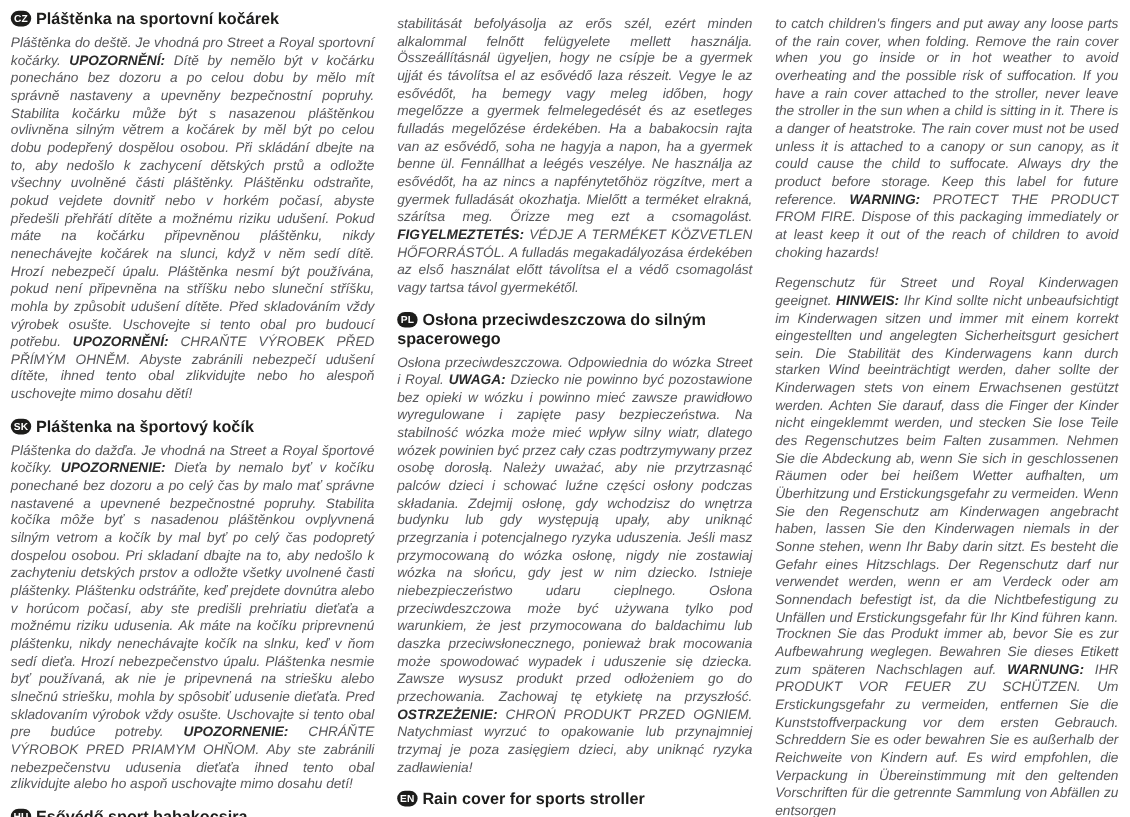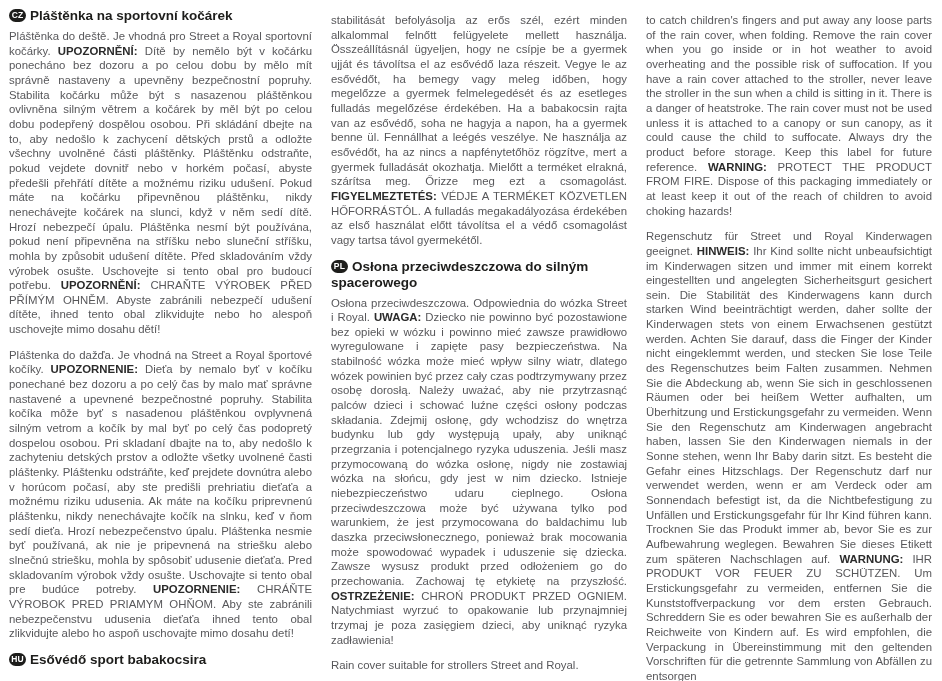--- a/index.html
+++ b/index.html
@@ -40,50 +40,53 @@
     vertical-align:2px;
     letter-spacing:.2px;
     margin-right:4px;
   }
   .body-text{
     font-size:11.4px;
     line-height:14.65px;
     color:#57575a;
     text-align:justify;
     margin:0;
+    font-style:italic;
   }
   .body-text b{color:#2b2b2b;}
   .cont{margin-top:5px;}
 </style>
 </head>
 <body>
 
 <div class="page">
 
   <div class="col col-1">
     <div class="section">
       <div class="heading"><span class="badge">CZ</span><span>Pláštěnka na sportovní kočárek</span></div>
       <p class="body-text"><span>Pláštěnka do deště. Je vhodná pro Street a Royal sportovní kočárky. </span><b>UPOZORNĚNÍ: </b><span>Dítě by nemělo být v kočárku ponecháno bez dozoru a po celou dobu by mělo mít správně nastaveny a upevněny bezpečnostní popruhy. Stabilita kočárku může být s nasazenou pláštěnkou ovlivněna silným větrem a kočárek by měl být po celou dobu podepřený dospělou osobou. Při skládání dbejte na to, aby nedošlo k zachycení dětských prstů a odložte všechny uvolněné části pláštěnky. Pláštěnku odstraňte, pokud vejdete dovnitř nebo v horkém počasí, abyste předešli přehřátí dítěte a možnému riziku udušení. Pokud máte na kočárku připevněnou pláštěnku, nikdy nenechávejte kočárek na slunci, když v něm sedí dítě. Hrozí nebezpečí úpalu. Pláštěnka nesmí být používána, pokud není připevněna na stříšku nebo sluneční stříšku, mohla by způsobit udušení dítěte. Před skladováním vždy výrobek osušte. Uschovejte si tento obal pro budoucí potřebu. </span><b>UPOZORNĚNÍ: </b><span>CHRAŇTE VÝROBEK PŘED PŘÍMÝM OHNĚM. Abyste zabránili nebezpečí udušení dítěte, ihned tento obal zlikvidujte nebo ho alespoň uschovejte mimo dosahu dětí!</span></p>
     </div>
     <div class="section">
+      <div class="heading"><span class="badge">SK</span><span>Pláštenka na športový kočík</span></div>
       <p class="body-text"><span>Pláštenka do dažďa. Je vhodná na Street a Royal športové kočíky. </span><b>UPOZORNENIE: </b><span>Dieťa by nemalo byť v kočíku ponechané bez dozoru a po celý čas by malo mať správne nastavené a upevnené bezpečnostné popruhy. Stabilita kočíka môže byť s nasadenou pláštěnkou ovplyvnená silným vetrom a kočík by mal byť po celý čas podopretý dospelou osobou. Pri skladaní dbajte na to, aby nedošlo k zachyteniu detských prstov a odložte všetky uvolnené časti pláštenky. Pláštenku odstráňte, keď prejdete dovnútra alebo v horúcom počasí, aby ste predišli prehriatiu dieťaťa a možnému riziku udusenia. Ak máte na kočíku priprevnenú pláštenku, nikdy nenechávajte kočík na slnku, keď v ňom sedí dieťa. Hrozí nebezpečenstvo úpalu. Pláštenka nesmie byť používaná, ak nie je pripevnená na striešku alebo slnečnú striešku, mohla by spôsobiť udusenie dieťaťa. Pred skladovaním výrobok vždy osušte. Uschovajte si tento obal pre budúce potreby. </span><b>UPOZORNENIE: </b><span>CHRÁŇTE VÝROBOK PRED PRIAMYM OHŇOM. Aby ste zabránili nebezpečenstvu udusenia dieťaťa ihned tento obal zlikvidujte alebo ho aspoň uschovajte mimo dosahu detí!</span></p>
     </div>
     <div class="section">
       <div class="heading"><span class="badge">HU</span><span>Esővédő sport babakocsira</span></div>
 
     </div>
   </div>
 
   <div class="col col-2">
     <p class="body-text cont"><span>stabilitását befolyásolja az erős szél, ezért minden alkalommal felnőtt felügyelete mellett használja. Összeállításnál ügyeljen, hogy ne csípje be a gyermek ujját és távolítsa el az esővédő laza részeit. Vegye le az esővédőt, ha bemegy vagy meleg időben, hogy megelőzze a gyermek felmelegedését és az esetleges fulladás megelőzése érdekében. Ha a babakocsin rajta van az esővédő, soha ne hagyja a napon, ha a gyermek benne ül. Fennállhat a leégés veszélye. Ne használja az esővédőt, ha az nincs a napfénytetőhöz rögzítve, mert a gyermek fulladását okozhatja. Mielőtt a terméket elrakná, szárítsa meg. Őrizze meg ezt a csomagolást. </span><b>FIGYELMEZTETÉS: </b><span>VÉDJE A TERMÉKET KÖZVETLEN HŐFORRÁSTÓL. A fulladás megakadályozása érdekében az első használat előtt távolítsa el a védő csomagolást vagy tartsa távol gyermekétől.</span></p>
     <div class="section" style="margin-top:11px;">
       <div class="heading"><span class="badge">PL</span><span>Osłona przeciwdeszczowa do silným spacerowego</span></div>
       <p class="body-text"><span>Osłona przeciwdeszczowa. Odpowiednia do wózka Street i Royal. </span><b>UWAGA: </b><span>Dziecko nie powinno być pozostawione bez opieki w wózku i powinno mieć zawsze prawidłowo wyregulowane i zapięte pasy bezpieczeństwa. Na stabilność wózka może mieć wpływ silny wiatr, dlatego wózek powinien być przez cały czas podtrzymywany przez osobę dorosłą. Należy uważać, aby nie przytrzasnąć palców dzieci i schować luźne części osłony podczas składania. Zdejmij osłonę, gdy wchodzisz do wnętrza budynku lub gdy występują upały, aby uniknąć przegrzania i potencjalnego ryzyka uduszenia. Jeśli masz przymocowaną do wózka osłonę, nigdy nie zostawiaj wózka na słońcu, gdy jest w nim dziecko. Istnieje niebezpieczeństwo udaru cieplnego. Osłona przeciwdeszczowa może być używana tylko pod warunkiem, że jest przymocowana do baldachimu lub daszka przeciwsłonecznego, ponieważ brak mocowania może spowodować wypadek i uduszenie się dziecka. Zawsze wysusz produkt przed odłożeniem go do przechowania. Zachowaj tę etykietę na przyszłość. </span><b>OSTRZEŻENIE: </b><span>CHROŃ PRODUKT PRZED OGNIEM. Natychmiast wyrzuć to opakowanie lub przynajmniej trzymaj je poza zasięgiem dzieci, aby uniknąć ryzyka zadławienia!</span></p>
     </div>
     <div class="section">
+      <div class="heading"><span class="badge">EN</span><span>Rain cover for sports stroller</span></div>
       <p class="body-text"><span>Rain cover suitable for strollers Street and Royal. </span></p>
     </div>
   </div>
 
   <div class="col col-3">
     <p class="body-text cont"><span>to catch children's fingers and put away any loose parts of the rain cover, when folding. Remove the rain cover when you go inside or in hot weather to avoid overheating and the possible risk of suffocation. If you have a rain cover attached to the stroller, never leave the stroller in the sun when a child is sitting in it. There is a danger of heatstroke. The rain cover must not be used unless it is attached to a canopy or sun canopy, as it could cause the child to suffocate. Always dry the product before storage. Keep this label for future reference. </span><b>WARNING: </b><span>PROTECT THE PRODUCT FROM FIRE. Dispose of this packaging immediately or at least keep it out of the reach of children to avoid choking hazards!</span></p>
     <div class="section" style="margin-top:11px;">
       <p class="body-text"><span>Regenschutz für Street und Royal Kinderwagen geeignet. </span><b>HINWEIS: </b><span>Ihr Kind sollte nicht unbeaufsichtigt im Kinderwagen sitzen und immer mit einem korrekt eingestellten und angelegten Sicherheitsgurt gesichert sein. Die Stabilität des Kinderwagens kann durch starken Wind beeinträchtigt werden, daher sollte der Kinderwagen stets von einem Erwachsenen gestützt werden. Achten Sie darauf, dass die Finger der Kinder nicht eingeklemmt werden, und stecken Sie lose Teile des Regenschutzes beim Falten zusammen. Nehmen Sie die Abdeckung ab, wenn Sie sich in geschlossenen Räumen oder bei heißem Wetter aufhalten, um Überhitzung und Erstickungsgefahr zu vermeiden. Wenn Sie den Regenschutz am Kinderwagen angebracht haben, lassen Sie den Kinderwagen niemals in der Sonne stehen, wenn Ihr Baby darin sitzt. Es besteht die Gefahr eines Hitzschlags. Der Regenschutz darf nur verwendet werden, wenn er am Verdeck oder am Sonnendach befestigt ist, da die Nichtbefestigung zu Unfällen und Erstickungsgefahr für Ihr Kind führen kann. Trocknen Sie das Produkt immer ab, bevor Sie es zur Aufbewahrung weglegen. Bewahren Sie dieses Etikett zum späteren Nachschlagen auf. </span><b>WARNUNG: </b><span>IHR PRODUKT VOR FEUER ZU SCHÜTZEN. Um Erstickungsgefahr zu vermeiden, entfernen Sie die Kunststoffverpackung vor dem ersten Gebrauch. Schreddern Sie es oder bewahren Sie es außerhalb der Reichweite von Kindern auf. Es wird empfohlen, die Verpackung in Übereinstimmung mit den geltenden Vorschriften für die getrennte Sammlung von Abfällen zu entsorgen</span></p>
     </div>
   </div>

